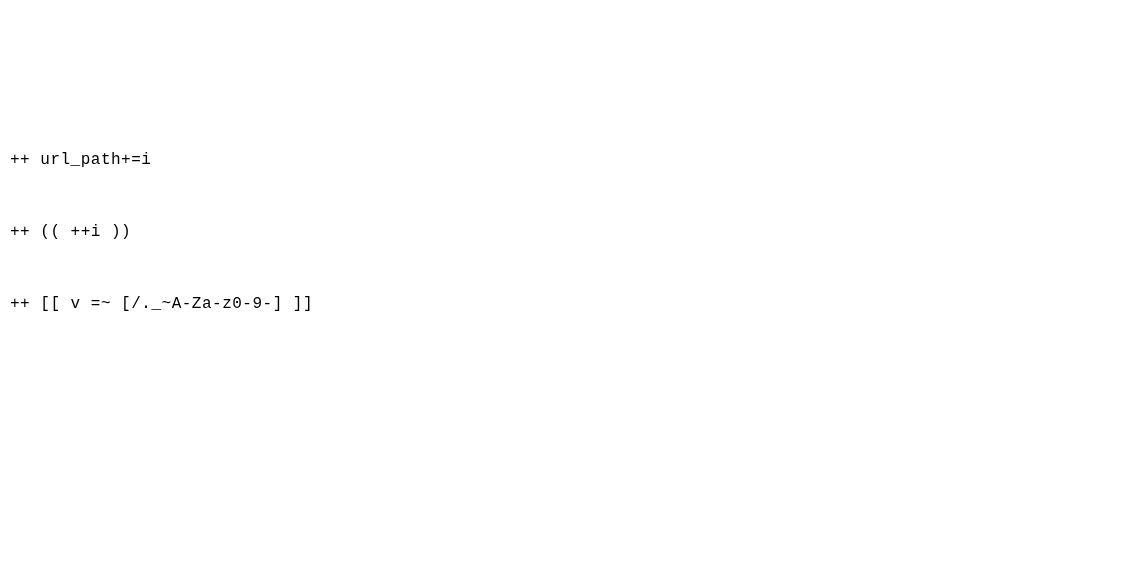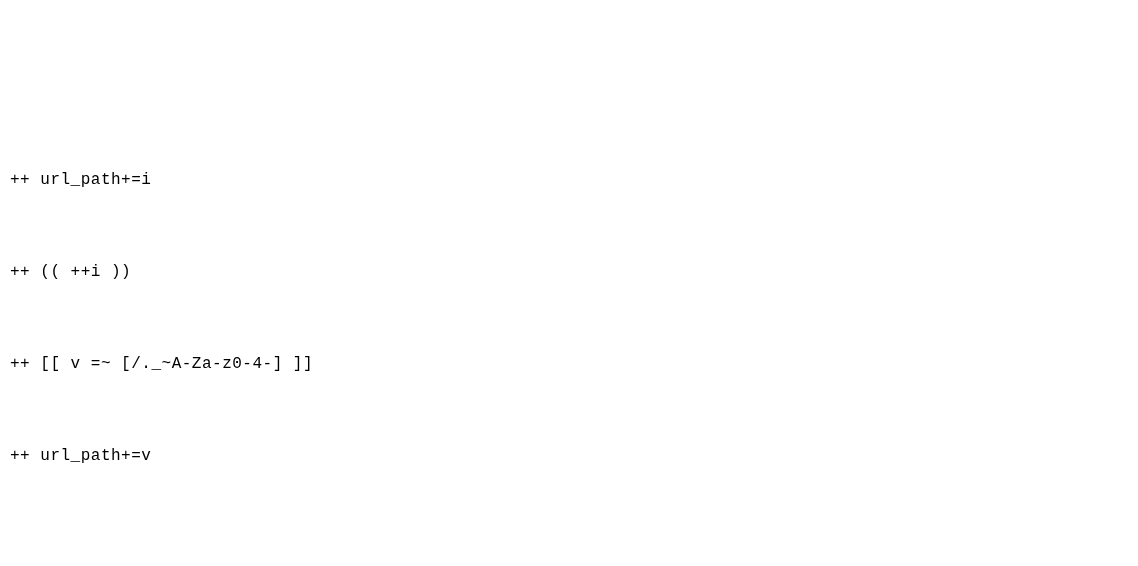--- a/index.html
+++ b/index.html
@@ -15,33 +15,31 @@
       color: #000000;
       padding: 4px 10px;
       white-space: pre;
       letter-spacing: 0.5px;
     }
     .terminal {
       background: #ffffff;
     }
     .line {
       display: block;
-      margin-top: 20px;
     }
   </style>
 </head>
 <body>
 
 
 
 <div class="terminal">
   <span class="line">++ url_path+=i</span>
   <span class="line">++ (( ++i ))</span>
-  <span class="line">++ [[ v =~ [/._~A-Za-z0-4-] ]]</span>
-  <span class="line">++ url_path+=v</span>
+  <span class="line">++ [[ v =~ [/._~A-Za-z0-9-] ]]</span>
   
   
   
   
   
   
   
   
   
   

